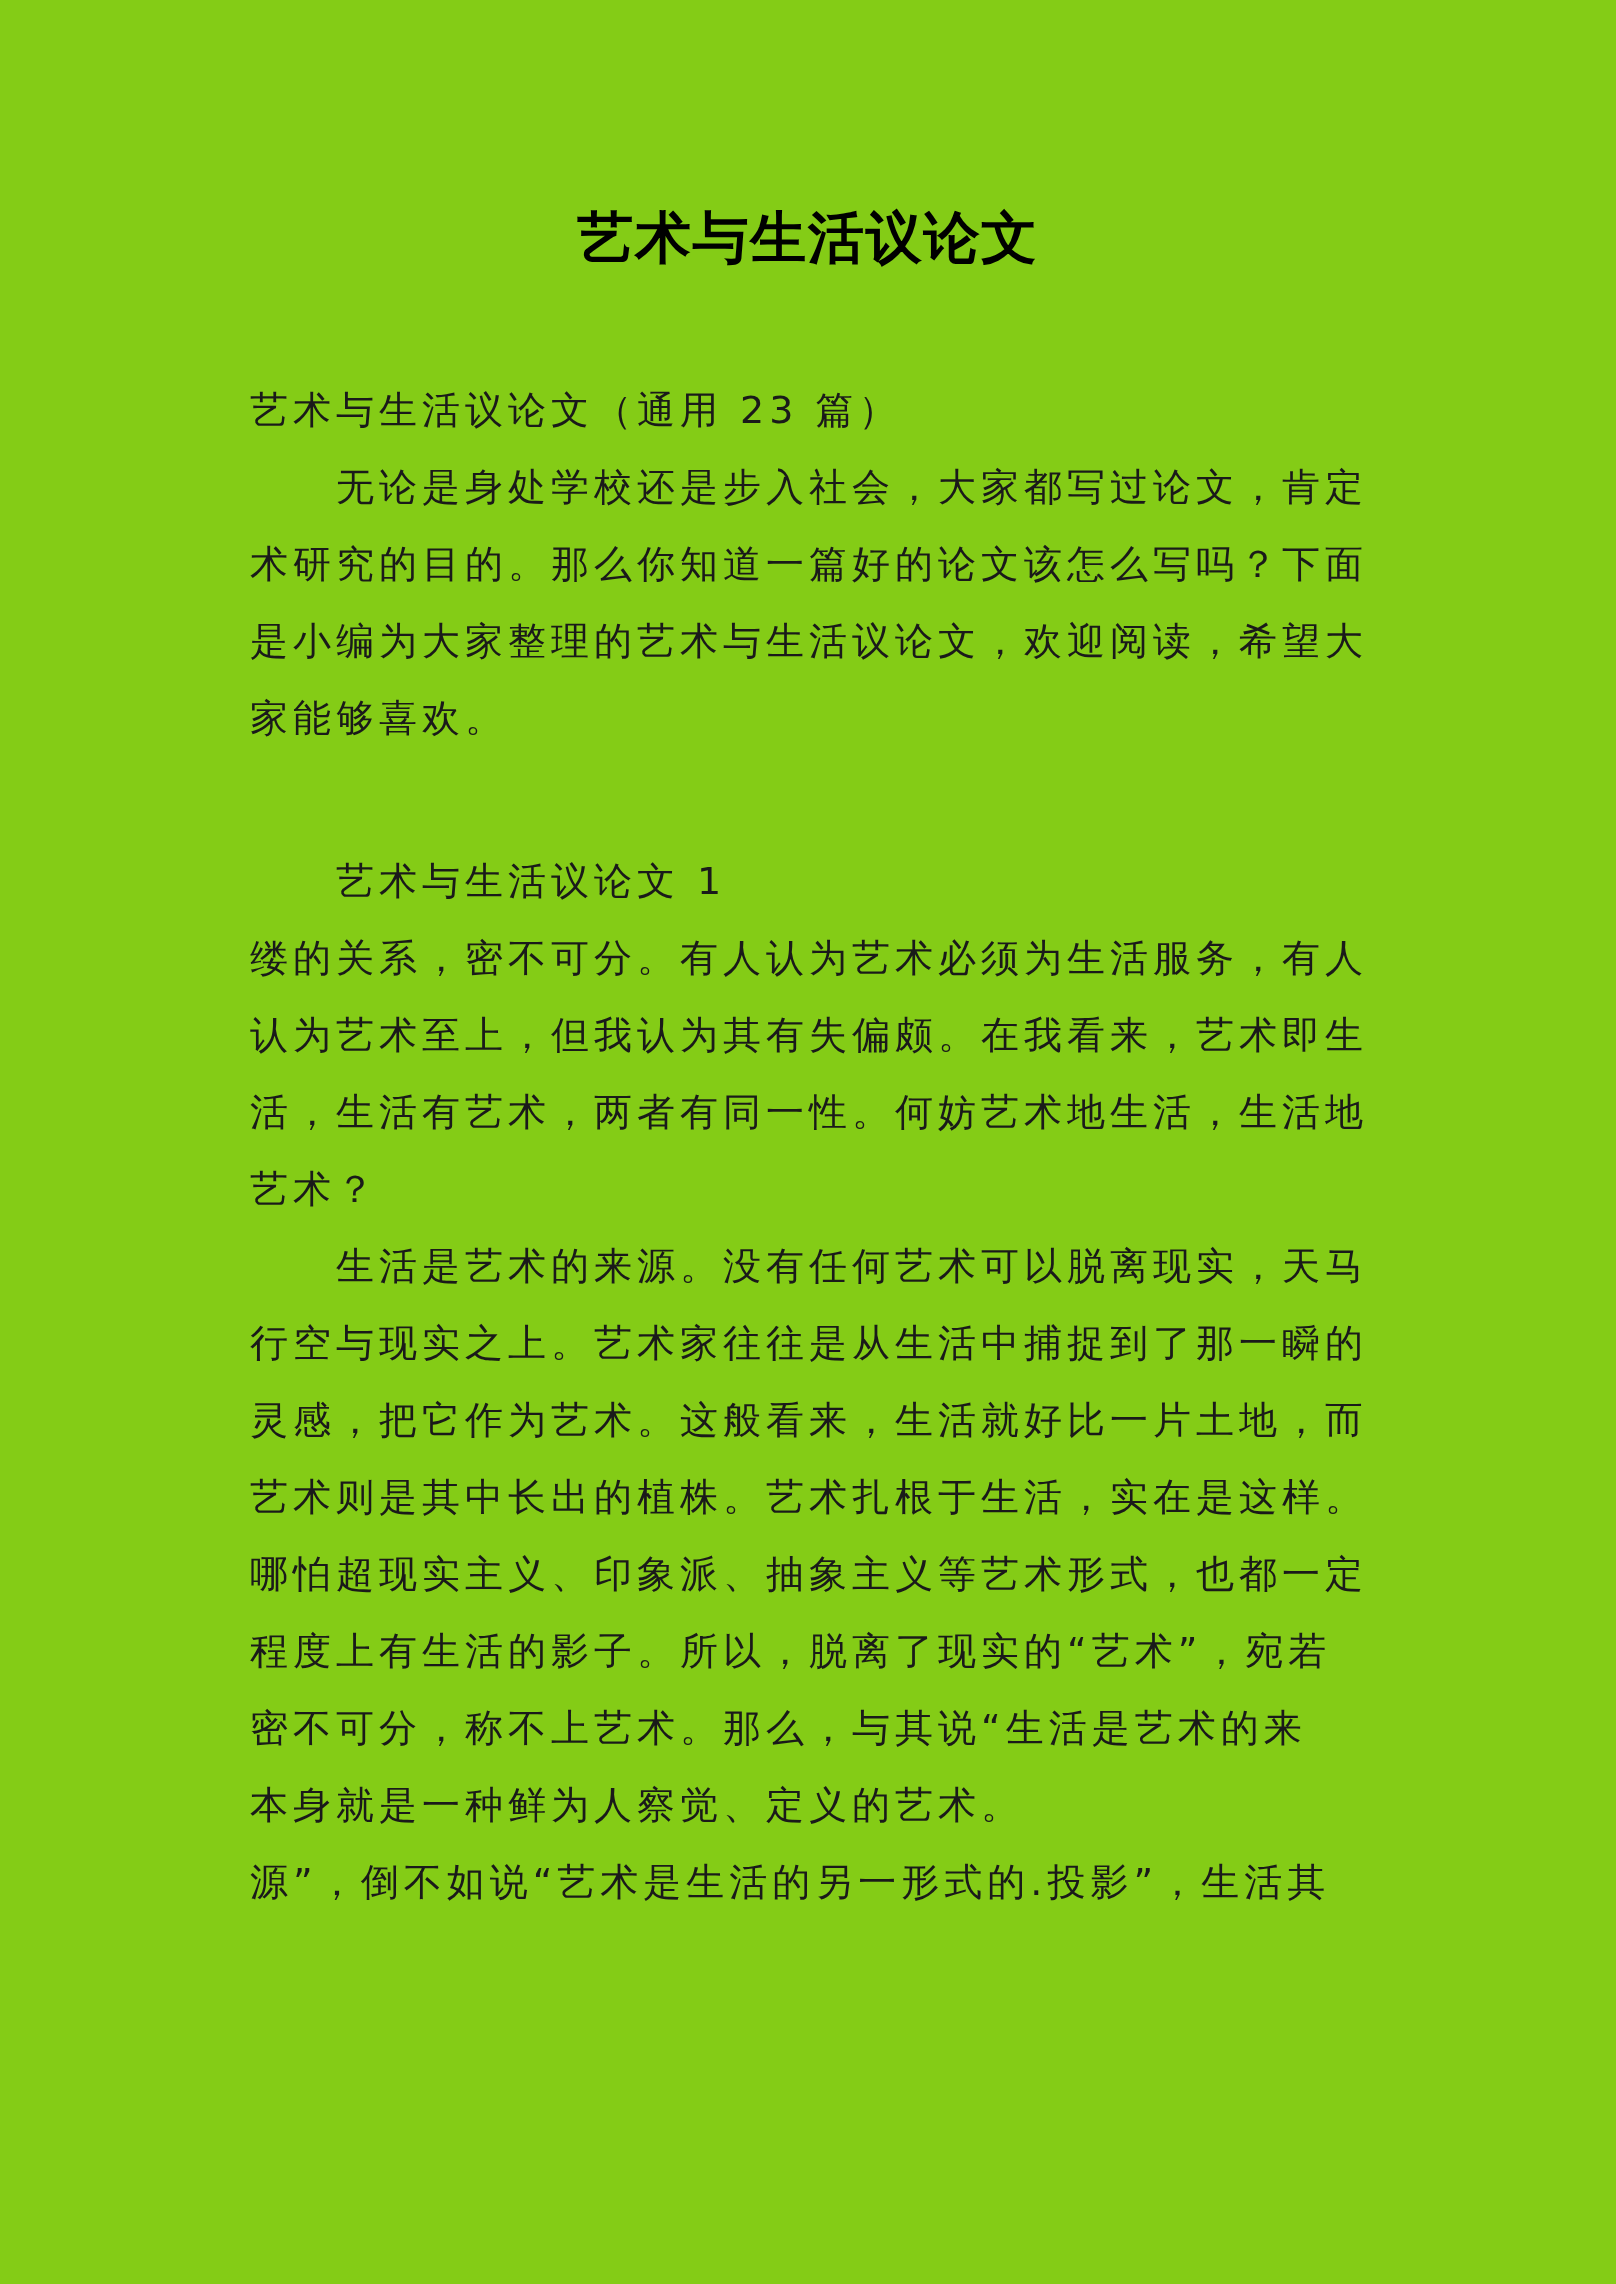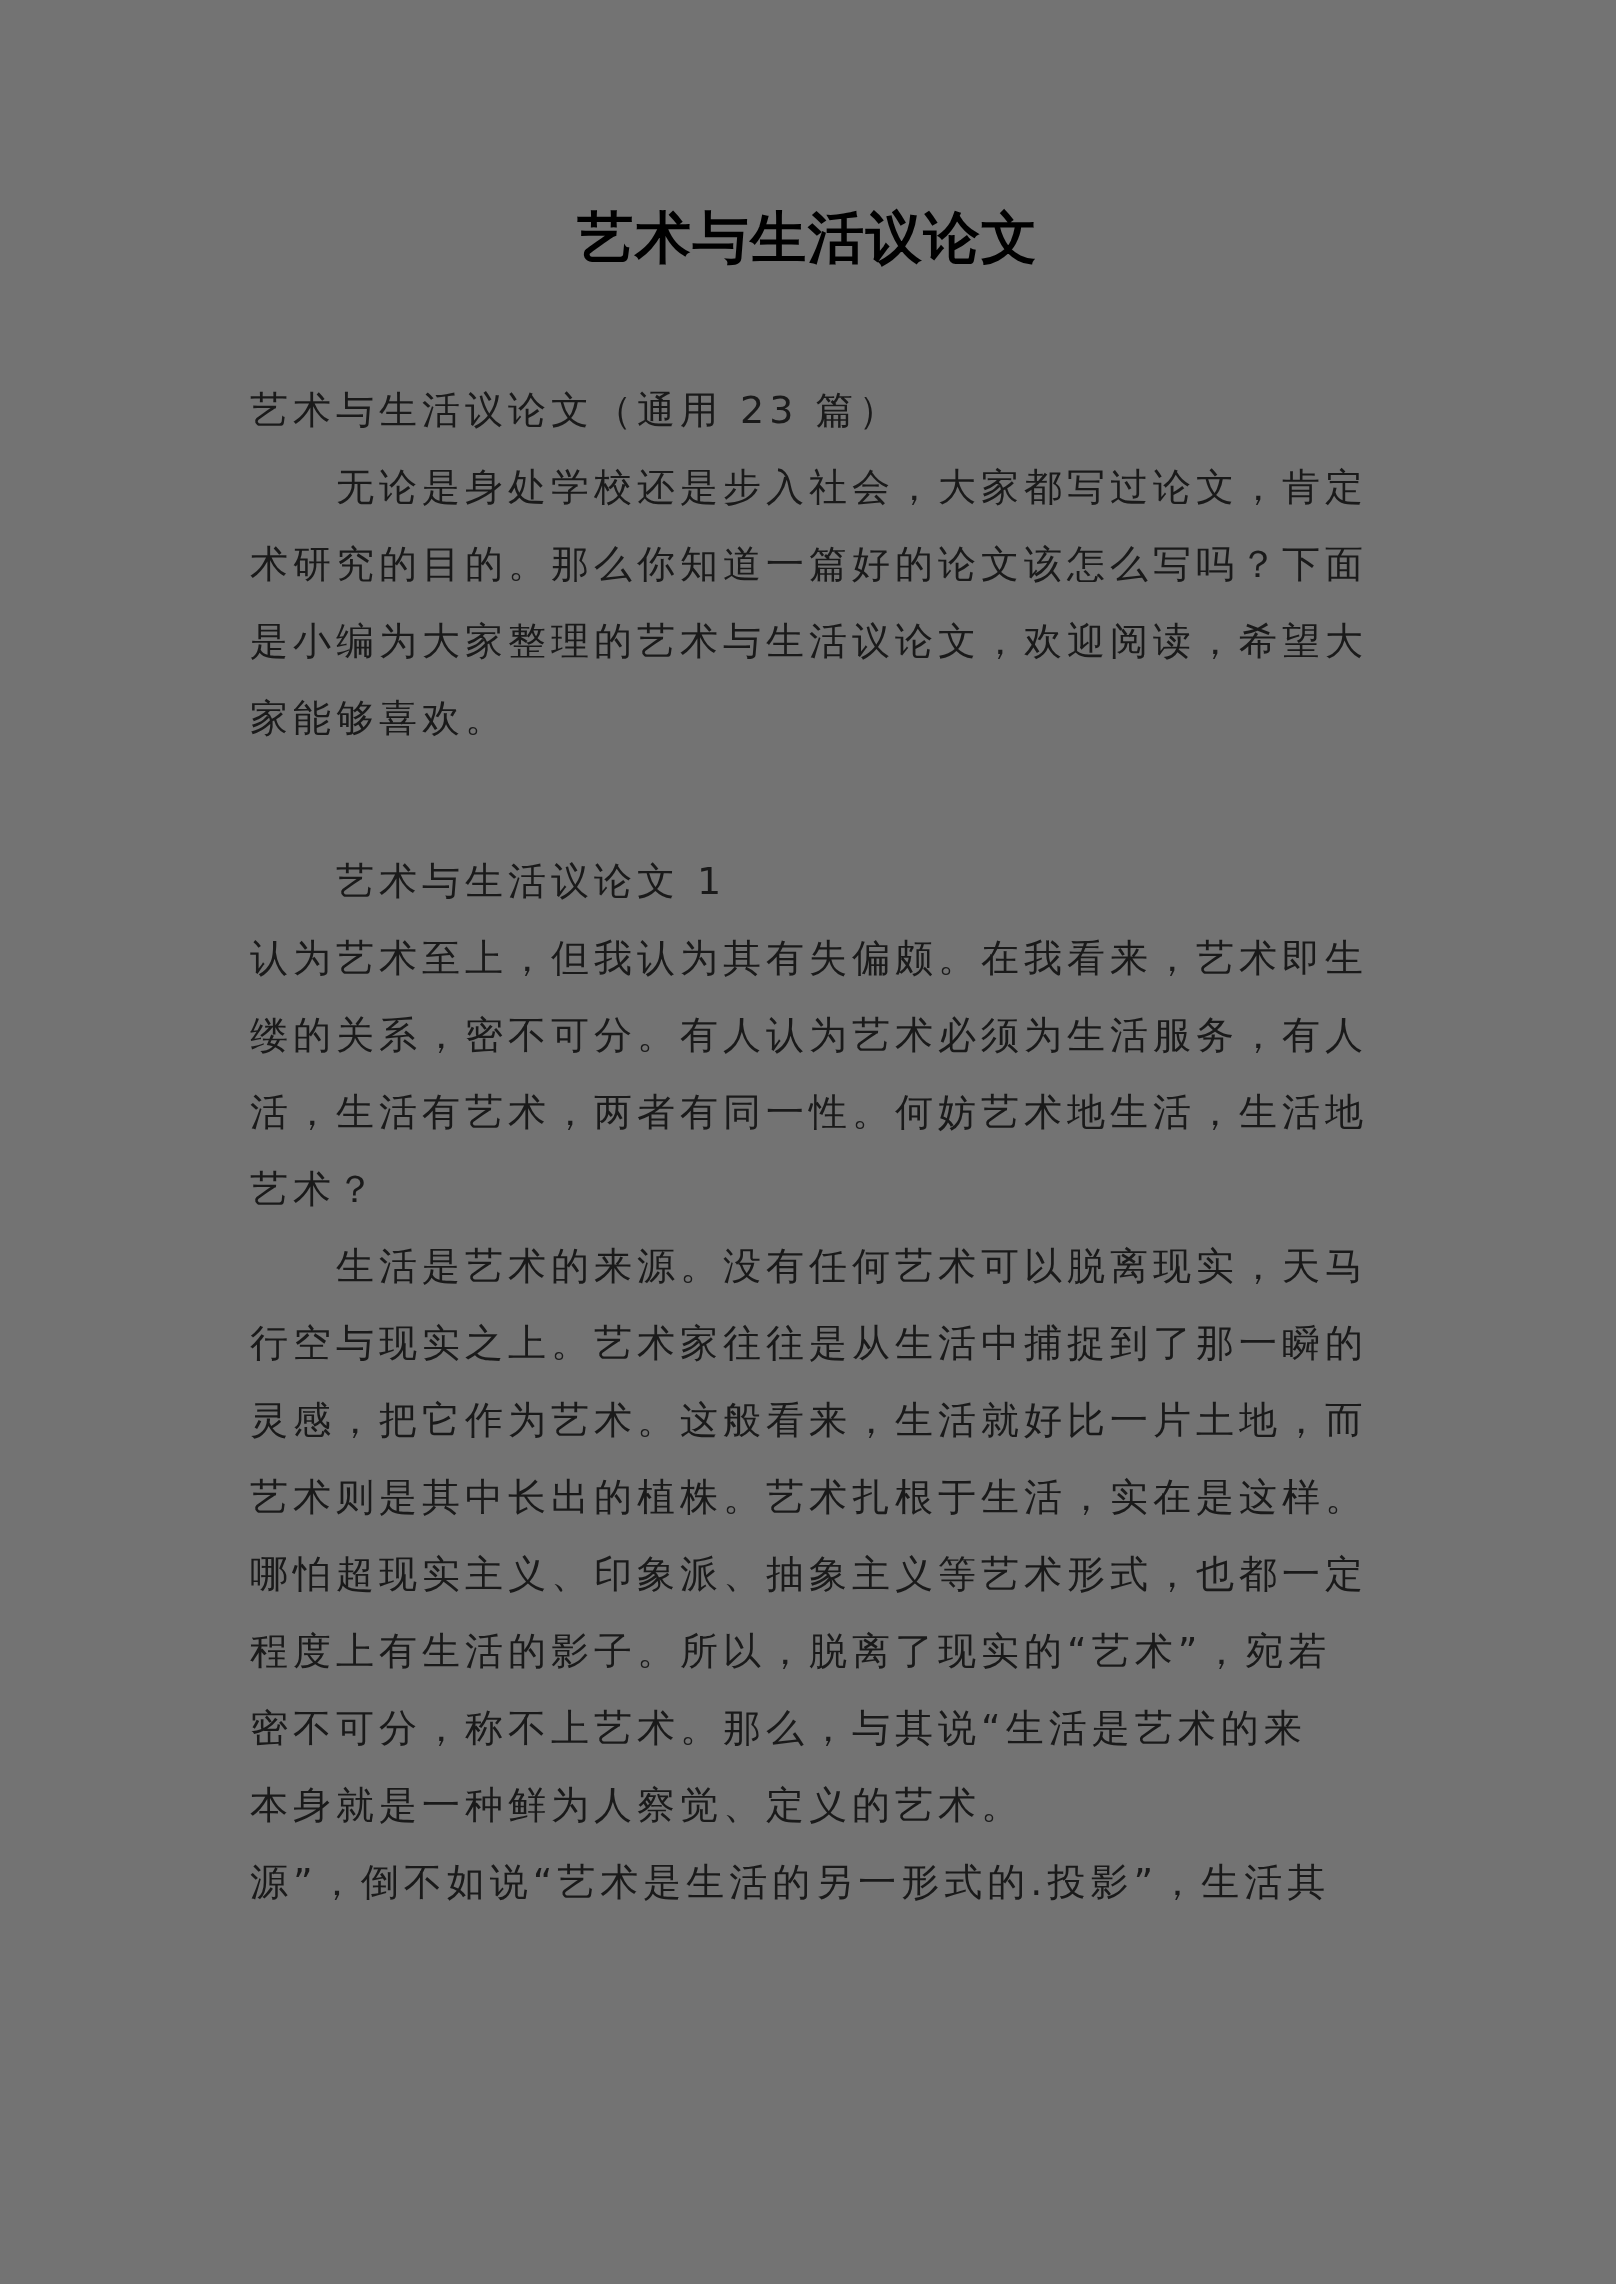--- a/index.html
+++ b/index.html
@@ -1,17 +1,17 @@
 <!DOCTYPE html>
 <html style="font-size:13.5px"><head>
 <meta charset="utf-8">
 <style>
   html, body { margin: 0; padding: 0; background: #ffffff; }
   body { width: 1616px; height: 2284px; position: relative; overflow: hidden; }
-  .page { position: absolute; left: 0; top: 0; width: 1616px; height: 2284px; background: #737373; }
+  .page { position: absolute; left: 0; top: 0; width: 1616px; height: 2284px; background: #84cc16; }
   .title {
     position: absolute; top: 199px; left: 0; width: 1616px; text-align: center;
     font-family: "DejaVu Serif", "Liberation Serif", serif; font-weight: bold;
     font-size: 56px; line-height: 76px; color: #000; letter-spacing: 1.7px;
   }
   .body {
     position: absolute; left: 250px; width: 1128px; top: 372px;
     font-family: "DejaVu Sans", "Liberation Sans", sans-serif;
     font-size: 38px; line-height: 77px; color: #1a1a1a; letter-spacing: 5px;
   }
@@ -33,22 +33,22 @@
       <span class="line">术研究的目的。那么你知道一篇好的论文该怎么写吗？下面</span>
       <span class="line">是小编为大家整理的艺术与生活议论文，欢迎阅读，希望大</span>
       <span class="line">家能够喜欢。</span>
     </div>
 
     <div class="gap"></div>
 
     <span class="line indent">艺术与生活议论文 1</span>
 
     <div>
+      <span class="line">缕的关系，密不可分。有人认为艺术必须为生活服务，有人</span>
       <span class="line">认为艺术至上，但我认为其有失偏颇。在我看来，艺术即生</span>
-      <span class="line">缕的关系，密不可分。有人认为艺术必须为生活服务，有人</span>
       <span class="line">活，生活有艺术，两者有同一性。何妨艺术地生活，生活地</span>
       <span class="line">艺术？</span>
     </div>
 
     <div>
       <span class="line indent">生活是艺术的来源。没有任何艺术可以脱离现实，天马</span>
       <span class="line">行空与现实之上。艺术家往往是从生活中捕捉到了那一瞬的</span>
       <span class="line">灵感，把它作为艺术。这般看来，生活就好比一片土地，而</span>
       <span class="line">艺术则是其中长出的植株。艺术扎根于生活，实在是这样。</span>
       <span class="line">哪怕超现实主义、印象派、抽象主义等艺术形式，也都一定</span>

